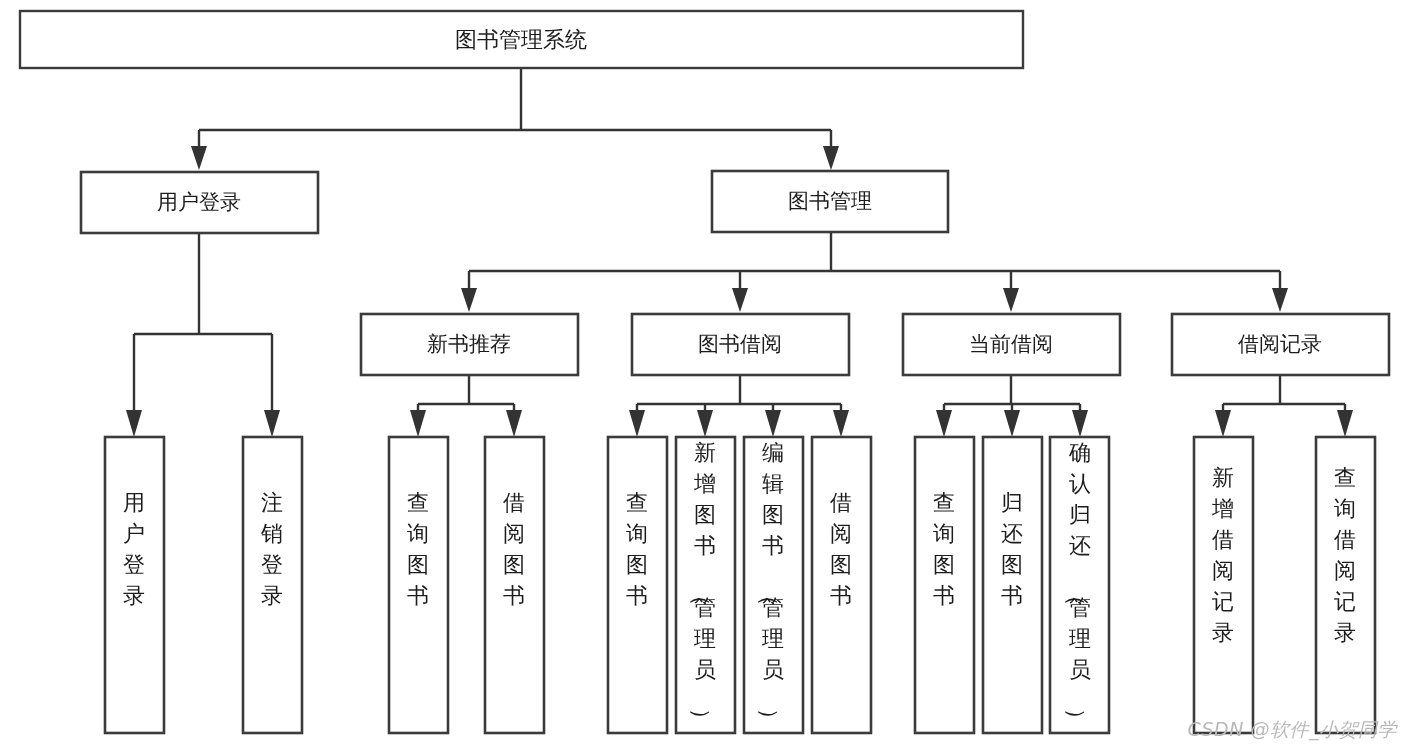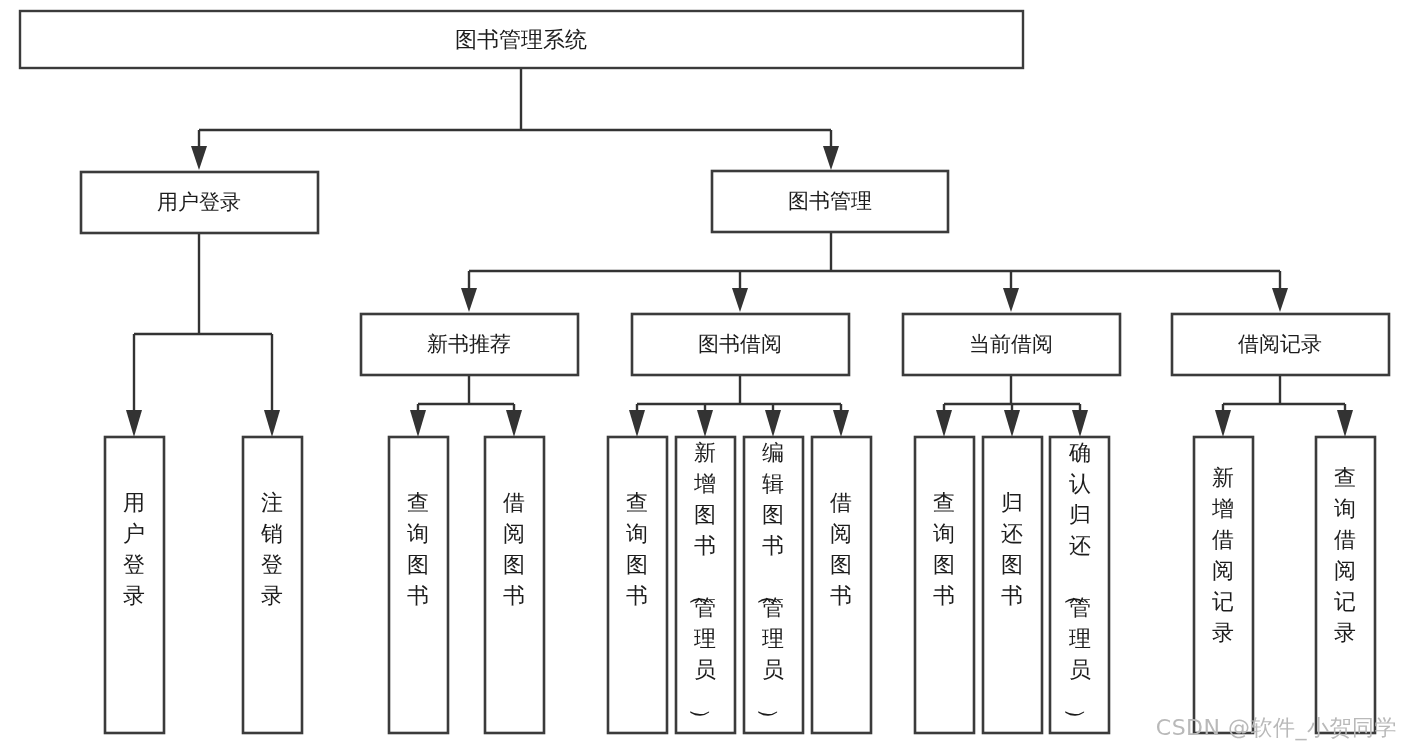--- a/index.html
+++ b/index.html
@@ -60,25 +60,26 @@
     font-family: "DejaVu Sans", "Liberation Sans", sans-serif;
     fill: #1c1c1c;
     font-size: 22px;
     text-anchor: middle;
   }
   .watermark {
     position: absolute;
     right: 8px;
     bottom: 4px;
     font-family: "DejaVu Sans", "Liberation Sans", sans-serif;
-    font-size: 22px;
+    font-size: 19px;
     color: #b9b9b9;
     letter-spacing: 0.5px;
     white-space: nowrap;
     user-select: none;
+    font-style: italic;
   }
 </style>
 </head>
 <body>
 
 <div id="diagram-root">
 
   <svg class="tree-canvas" viewBox="0 0 1405 747">
 
     <g>

